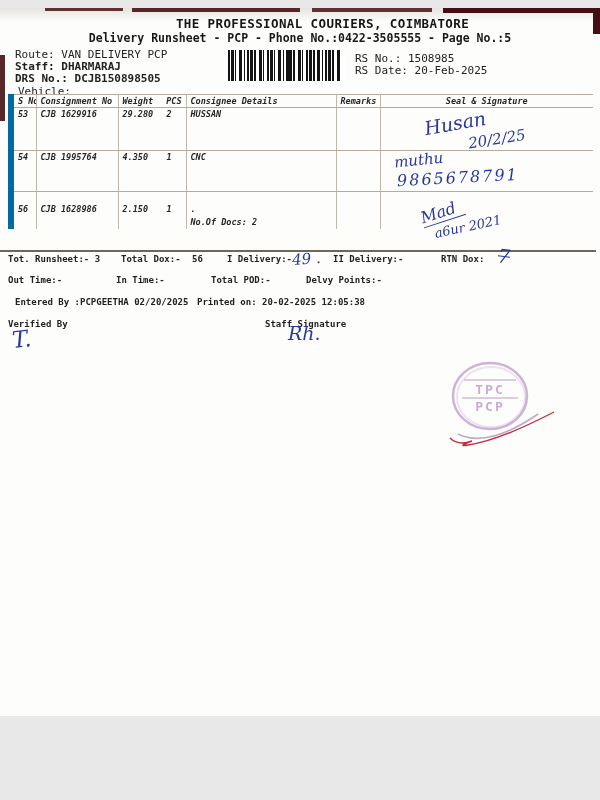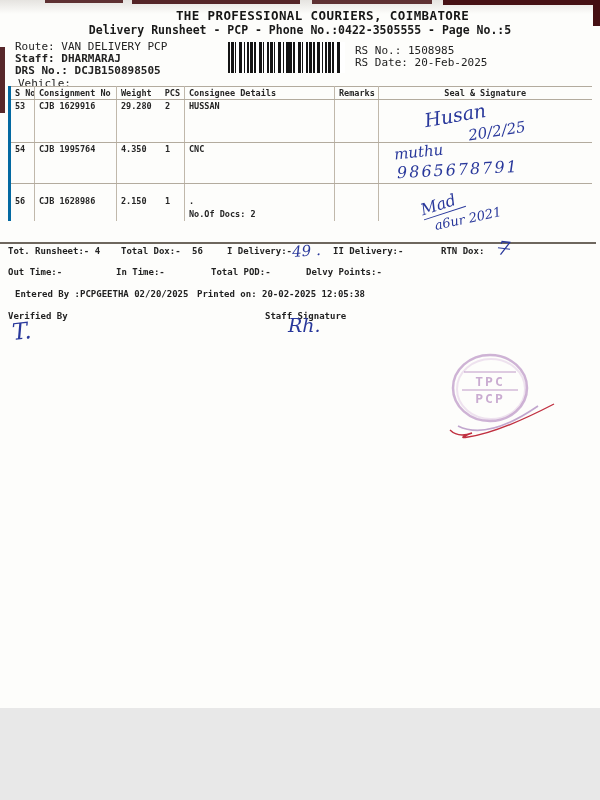--- a/index.html
+++ b/index.html
@@ -1,17 +1,17 @@
 <!DOCTYPE html>
 <html><head>
 <meta charset="utf-8">
 <style>
   html,body{margin:0;padding:0;background:#e8e8e8;}
   .page{
-    position:relative;width:600px;height:708px;margin:0 auto;
+    position:relative;width:600px;height:708px;margin:8px auto;
     background:#fdfdfb;overflow:hidden;
     font-family:"DejaVu Sans Mono","Liberation Mono",monospace;
     color:#1f1f1f;
   }
   
   .artifact{position:absolute;background:#451013;}
   .a-top1{left:45px;top:0;width:78px;height:3px;opacity:.85;}
   .a-top2{left:132px;top:0;width:168px;height:3.5px;opacity:.9;}
   .a-top3{left:312px;top:0;width:120px;height:4px;opacity:.85;}
   .a-top4{left:443px;top:0;width:157px;height:5px;}
@@ -36,21 +36,21 @@
       #141414 0 2px,#fff 2px 3px,#141414 3px 6px,#fff 6px 7px,
       #141414 7px 8.5px,#fff 8.5px 11.5px,#141414 11.5px 14.5px,#fff 14.5px 16px,
       #141414 16px 17px,#fff 17px 19.5px);}
   
   table.run{position:absolute;left:8px;top:86px;width:582px;
     border-collapse:collapse;table-layout:fixed;
     font-size:8.5px;}
   table.run th,table.run td{
     vertical-align:top;text-align:left;padding:1px 4px;
     font-weight:700;color:#262626;overflow:hidden;white-space:nowrap;}
-  table.run{border-top:1px solid #b3ab9e;border-left:3px solid #0369a1;}
+  table.run{border-top:1px solid #b3ab9e;border-left:6px solid #0369a1;font-style:italic;}
   th.bb,td.bb{border-bottom:1px solid #b3ab9e;}
   th.br,td.br{border-right:1px solid #c0b8ab;}
   tr.hdr{height:12px;}
   tr.r53{height:43px;}  tr.r54{height:41px;padding-left:14px;}
   tr.r55{height:23px;}  tr.r56{height:37px;}
   tr.r56 td{padding-top:12px;}
   .wcell{display:flex;}
   .wcell .w{width:44px;}
   .note{font-weight:700;margin-top:3px;}
   .tbl-bottom{position:absolute;left:0;top:242px;width:596px;height:2px;
@@ -161,21 +161,21 @@
           <div>.</div>
           <div class="note">No.Of Docs: 2</div>
         </td>
         <td class="br"></td>
         <td></td>
       </tr>
     </tbody>
   </table>
   <div class="tbl-bottom"></div>
 
-  <div class="tot" style="left:8px;top:246px">Tot. Runsheet:- 4</div>
+  <div class="tot" style="left:8px;top:246px">Tot. Runsheet:- 3</div>
   <div class="tot" style="left:121px;top:246px">Total Dox:-</div>
   <div class="tot" style="left:192px;top:246px">56</div>
   <div class="tot" style="left:227px;top:246px">I Delivery:-</div>
   <div class="tot" style="left:333px;top:246px">II Delivery:-</div>
   <div class="tot" style="left:441px;top:246px">RTN Dox:</div>
   <div class="tot" style="left:8px;top:267px">Out Time:-</div>
   <div class="tot" style="left:116px;top:267px">In Time:-</div>
   <div class="tot" style="left:211px;top:267px">Total POD:-</div>
   <div class="tot" style="left:306px;top:267px">Delvy Points:-</div>
   <div class="tot" style="left:15px;top:289px">Entered By :PCPGEETHA 02/20/2025</div>

